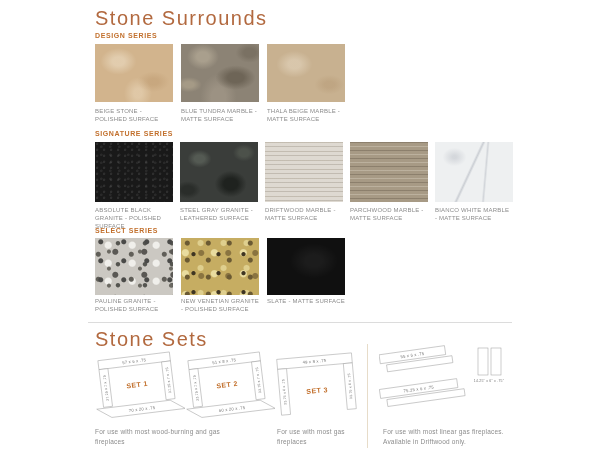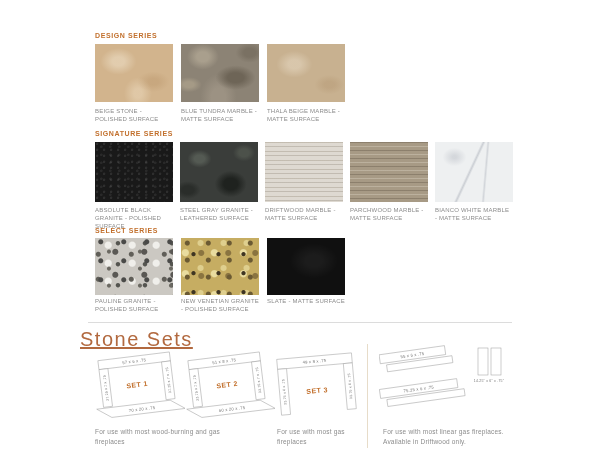--- a/index.html
+++ b/index.html
@@ -77,20 +77,21 @@
   .set-name{font-size:7px;font-weight:bold;fill:#c2702d;text-anchor:middle;
             letter-spacing:0.4px;font-family:"Liberation Sans",sans-serif;}
   .set-caption{font-size:6.5px;color:#8c8c8c;line-height:1.5;letter-spacing:0.2px;
                white-space:pre-line;}
 </style>
 </head>
 <body>
 
 <div class="page">
 
+  <h1 class="main-title abs" style="left:95px;top:7px;">Stone Surrounds</h1>
 
   <div class="series-label abs" style="left:95px;top:32px;">DESIGN SERIES</div>
   <div class="swatch-row gap8 abs" style="left:95px;top:44px;">
     <div class="swatch h58 sw-beige"></div>
     <div class="swatch h58 sw-tundra"></div>
     <div class="swatch h58 sw-thala"></div>
   </div>
   <div class="cap-row gap8 abs" style="left:95px;top:107px;">
     <div class="swatch-caption">BEIGE STONE - POLISHED SURFACE</div>
     <div class="swatch-caption">BLUE TUNDRA MARBLE - MATTE SURFACE</div>
@@ -119,21 +120,21 @@
     <div class="swatch h57 sw-venetian"></div>
     <div class="swatch h57 sw-slate"></div>
   </div>
   <div class="cap-row gap8 abs" style="left:95px;top:297px;">
     <div class="swatch-caption">PAULINE GRANITE - POLISHED SURFACE</div>
     <div class="swatch-caption">NEW VENETIAN GRANITE - POLISHED SURFACE</div>
     <div class="swatch-caption">SLATE - MATTE SURFACE</div>
   </div>
 
   <div class="hdivider abs" style="left:88px;top:322px;width:424px;"></div>
-  <h1 class="main-title abs" style="left:80px;top:328px;text-decoration:underline;">Stone Sets</h1>
+  <h1 class="main-title abs" style="left:95px;top:328px;">Stone Sets</h1>
 
   <svg class="diag abs" style="left:93px;top:349px;" width="92" height="75" viewBox="0 0 92 75">
     <g transform="rotate(-7 45 35)">
       <rect x="8" y="7" width="72" height="9"></rect>
       <text x="44" y="13.4" class="dim">57 x 6 x .75</text>
       <rect x="8" y="16" width="9" height="38"></rect>
       <text x="12.5" y="36.4" transform="rotate(-90 12.5 35)" class="dim dim-sm">37.25 x 7 x .75</text>
       <rect x="71" y="16" width="9" height="38"></rect>
       <text x="75.5" y="36.4" transform="rotate(-90 75.5 35)" class="dim dim-sm">37.25 x 7 x .75</text>
       <text x="44" y="38" class="set-name">SET 1</text>

